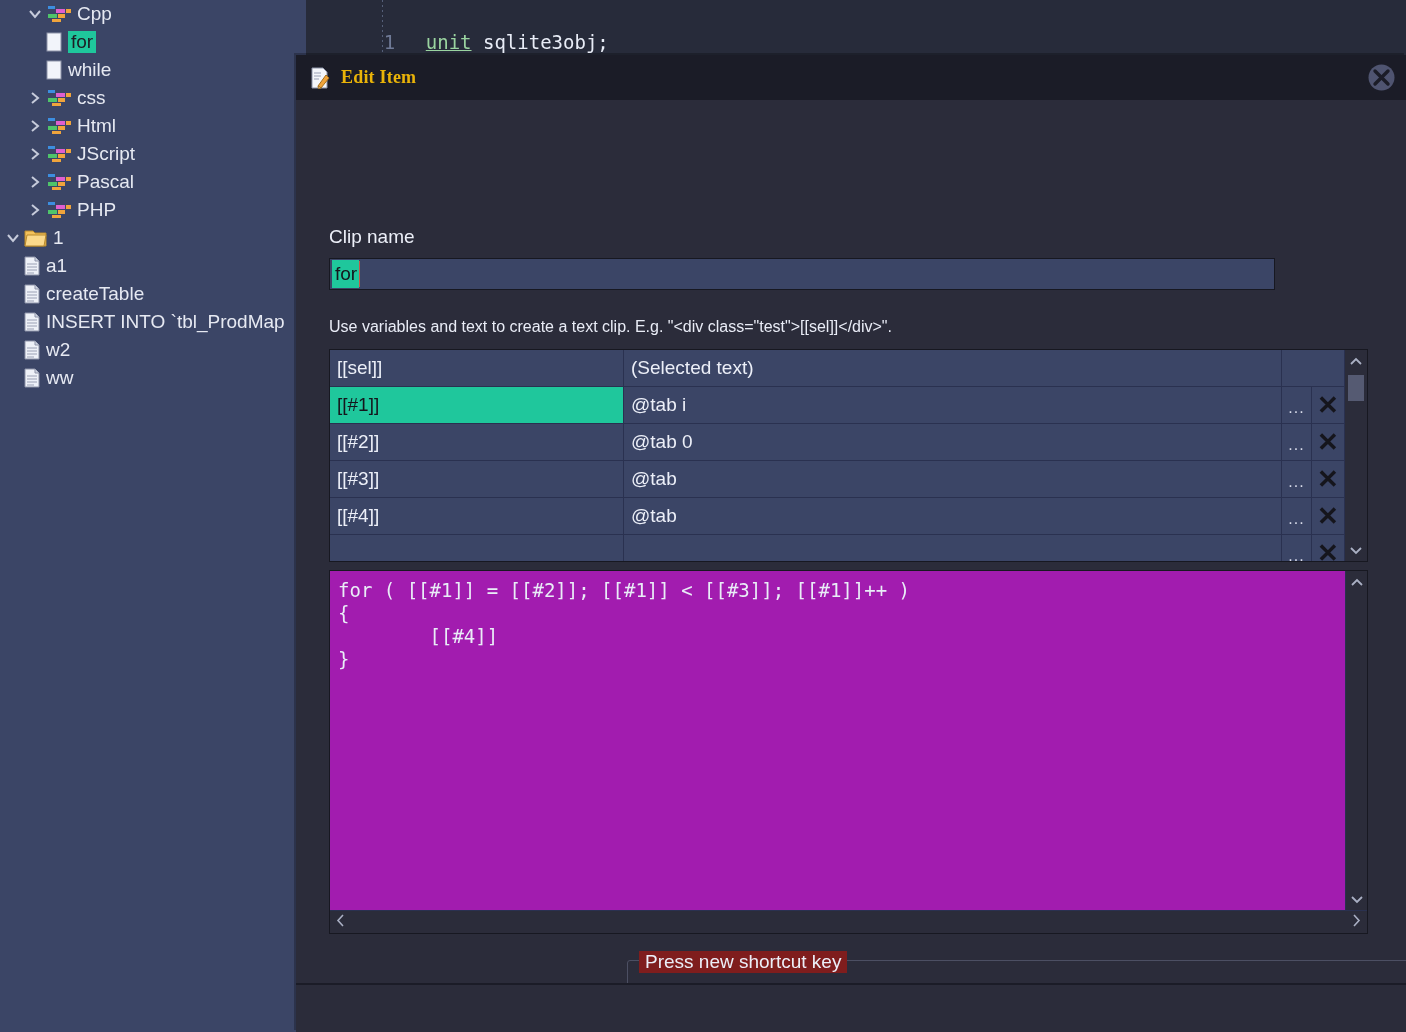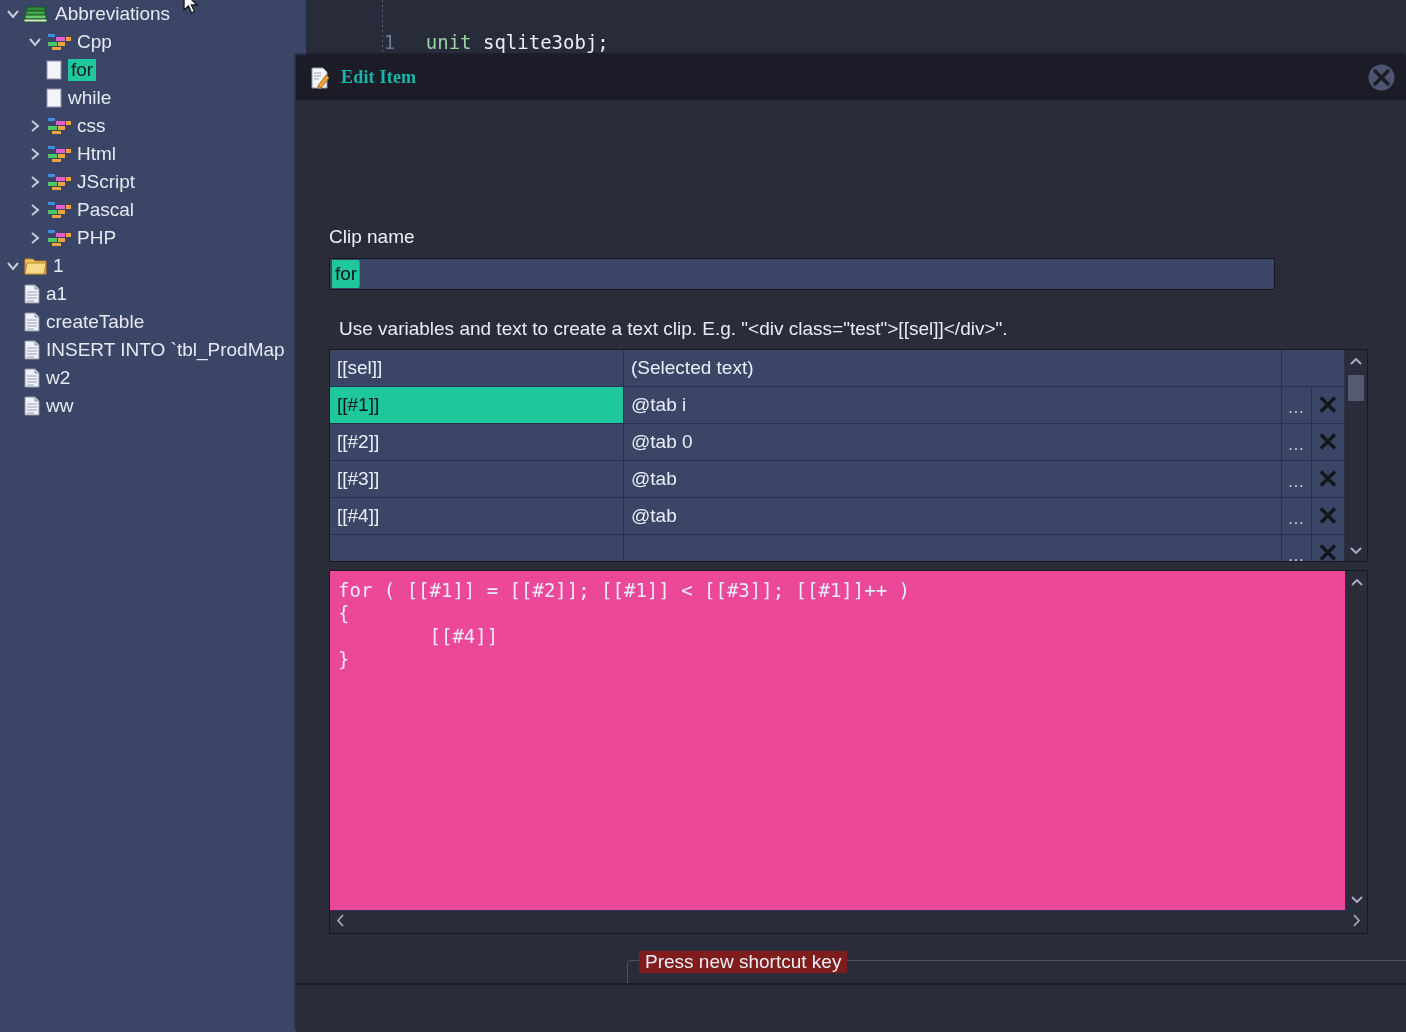--- a/index.html
+++ b/index.html
@@ -47,40 +47,40 @@
   }
   #editor-gutterline{
     position:absolute;left:0;top:0;width:8px;height:1032px;background:#3b4566;
   }
   #editor-code{
     position:absolute;left:40px;top:0;width:1060px;
     font-family:"DejaVu Sans Mono",monospace;font-size:19px;line-height:28px;
     color:#d6dbe8;white-space:pre;
   }
   .ln{color:#6f7a96;display:inline-block;width:42px;}
-  .kw{color:#9ad4a0;}
+  .kw{color:#9ad4a0;text-decoration:underline;}
   .id{color:#e9edf7;}
   .vertdots{
     position:absolute;left:84px;top:0;width:1px;height:1032px;
     background:repeating-linear-gradient(to bottom,#555f79 0 2px,transparent 2px 5px);
   }
 
   
   #dialog{
     position:absolute;left:296px;top:55px;width:1110px;height:977px;
     background:#2b2c3a;
     box-shadow:-2px -2px 0 rgba(0,0,0,.25);
   }
   #dlg-title{
     height:45px;background:#1b1c27;display:flex;align-items:center;
     position:relative;
   }
   #dlg-title .t-ico{margin-left:14px;width:20px;height:22px;}
   #dlg-title .t-txt{
-    margin-left:11px;color:#14b8a6;font-size:18px;font-weight:bold;
+    margin-left:11px;color:#eab308;font-size:18px;font-weight:bold;
     font-family:"Liberation Serif",serif;letter-spacing:.2px;
   }
   #close-btn{
     position:absolute;right:10px;top:8px;width:29px;height:29px;cursor:pointer;
   }
 
   #dlg-body{position:relative;height:883px;padding-left:28px;}
   #dlg-footer{
     position:relative;height:49px;border-top:2px solid #1b1c27;background:#2b2c3a;
   }
@@ -95,21 +95,21 @@
     background:#3b4566;border:1px solid #171821;box-sizing:border-box;
     display:flex;align-items:center;
   }
   #clip-name-value{
     background:#1fc79c;color:#15151c;font-size:19px;
     padding:1px 2px 1px 3px;margin-left:2px;line-height:26px;
   }
   #clip-name-caret{width:1px;height:26px;background:#c4584a;}
 
   #hint-text{
-    position:absolute;left:43px;top:218px;color:#e9ecf6;font-size:19px;
+    position:absolute;left:33px;top:218px;color:#e9ecf6;font-size:16px;
     white-space:nowrap;
   }
 
   
   #grid{
     position:absolute;left:33px;top:249px;width:1039px;height:213px;
     background:#3b4566;border:1px solid #171821;box-sizing:border-box;
     display:flex;overflow:hidden;
   }
   #grid-cols{flex:1 1 auto;}
@@ -149,21 +149,21 @@
     color:#aab0c4;font-size:12px;cursor:pointer;
   }
   #grid-thumb{
     position:absolute;left:3px;top:25px;width:16px;height:26px;
     background:#555a72;cursor:pointer;
   }
 
   
   #memo{
     position:absolute;left:33px;top:470px;width:1039px;height:364px;
-    background:#ec4899;border:1px solid #171821;box-sizing:border-box;
+    background:#a21caf;border:1px solid #171821;box-sizing:border-box;
     display:flex;flex-direction:column;overflow:hidden;
   }
   #memo-top{flex:1 1 auto;display:flex;min-height:0;}
   #memo-text{
     flex:1 1 auto;padding:8px 0 0 8px;
     font-family:"DejaVu Sans Mono",monospace;font-size:19px;line-height:23px;
     color:#e9edf7;white-space:pre;overflow:hidden;
   }
   #memo-vscroll{
     width:21px;flex:0 0 auto;background:#2b2c3a;border-left:1px solid #2a3150;
@@ -196,41 +196,20 @@
 <div id="editor-bg">
   <div id="editor-gutterline"></div>
   <div class="vertdots"></div>
   <div id="editor-code">
     <span class="ln">1</span><span class="kw">unit</span><span class="id"> sqlite3obj;</span>
   </div>
 </div>
 
 <div id="tree-panel">
 
-  <div class="tree-row ind1">
-    <span class="tw">
-      <svg width="14" height="14" viewBox="0 0 14 14">
-          <path d="M2 4 L7 10 L12 4" fill="none" stroke="#c6cbdb" stroke-width="2"></path>
-        </svg>
-    </span>
-    <span class="ico ico-books">
-      <svg width="26" height="20" viewBox="0 0 26 20">
-        <rect x="3" y="3" width="18" height="4" fill="#2f8a3c" stroke="#1d5a26"></rect>
-        <rect x="2" y="7" width="19" height="4" fill="#3fa84e" stroke="#1d5a26"></rect>
-        <rect x="1" y="11" width="21" height="4" fill="#6fc76d" stroke="#1d5a26"></rect>
-        <rect x="0" y="15" width="23" height="3" fill="#d8e8cf" stroke="#1d5a26"></rect>
-      </svg>
-    </span>
-    <span class="lbl">Abbreviations</span>
-    <span style="position:absolute;left:182px;top:-8px;">
-      <svg width="22" height="26" viewBox="0 0 22 26">
-          <path d="M2 0 L2 18 L6.5 14 L9.5 21 L12.5 19.5 L9.5 13 L15 13 Z" fill="#ffffff" stroke="#1b1c27" stroke-width="1.4"></path>
-        </svg>
-    </span>
-  </div>
 
   <div class="tree-row ind2">
     <span class="tw">
       <svg width="14" height="14" viewBox="0 0 14 14">
           <path d="M2 4 L7 10 L12 4" fill="none" stroke="#c6cbdb" stroke-width="2"></path>
         </svg>
     </span>
     <span class="ico ico-tag">
       <svg width="26" height="18" viewBox="0 0 26 18">
         <rect x="2" y="1" width="7" height="3" fill="#3c8ee0"></rect>

